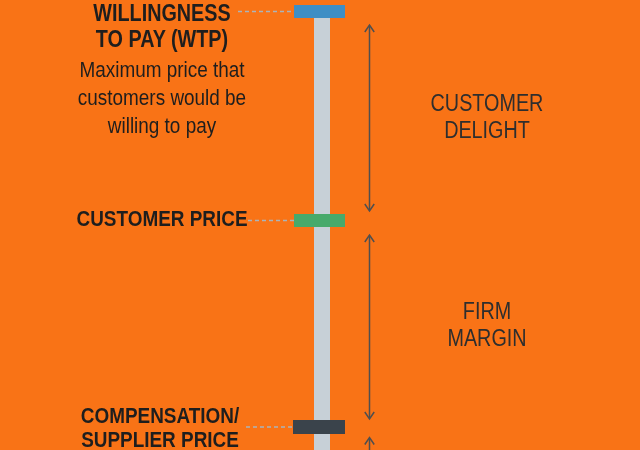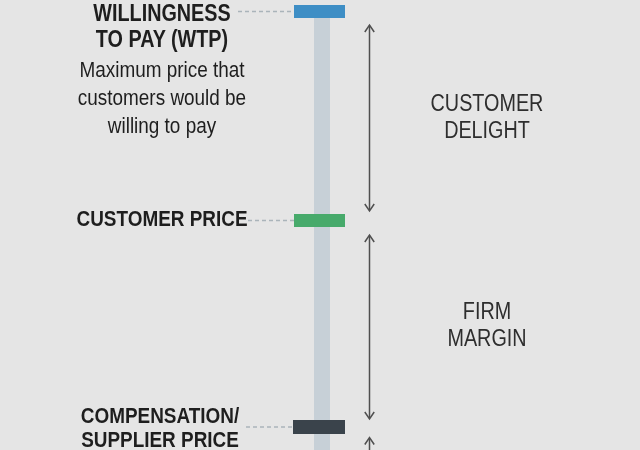--- a/index.html
+++ b/index.html
@@ -1,20 +1,20 @@
 <!DOCTYPE html>
 <html><head>
 <meta charset="utf-8">
 <style>
   html, body { margin: 0; padding: 0; background: #ffffff; }
   .canvas {
     position: relative;
     width: 640px;
     height: 450px;
-    background: #e5e5e5;
+    background: #f97316;
     overflow: hidden;
     font-family: "Liberation Sans", sans-serif;
   }
   .cond { transform: scaleX(0.86); transform-origin: 50% 0; }
   .tblock { position: absolute; text-align: center; }
   .heading { font-weight: bold; font-size: 23px; line-height: 26px; letter-spacing: 0; }
   .desc { font-size: 22px; line-height: 28px; }
   .comp-line { font-weight: bold; font-size: 22px; line-height: 24px; }
   .price-label { font-weight: bold; font-size: 22px; line-height: 26px; }
   .right-label { font-size: 23px; line-height: 27px; }

